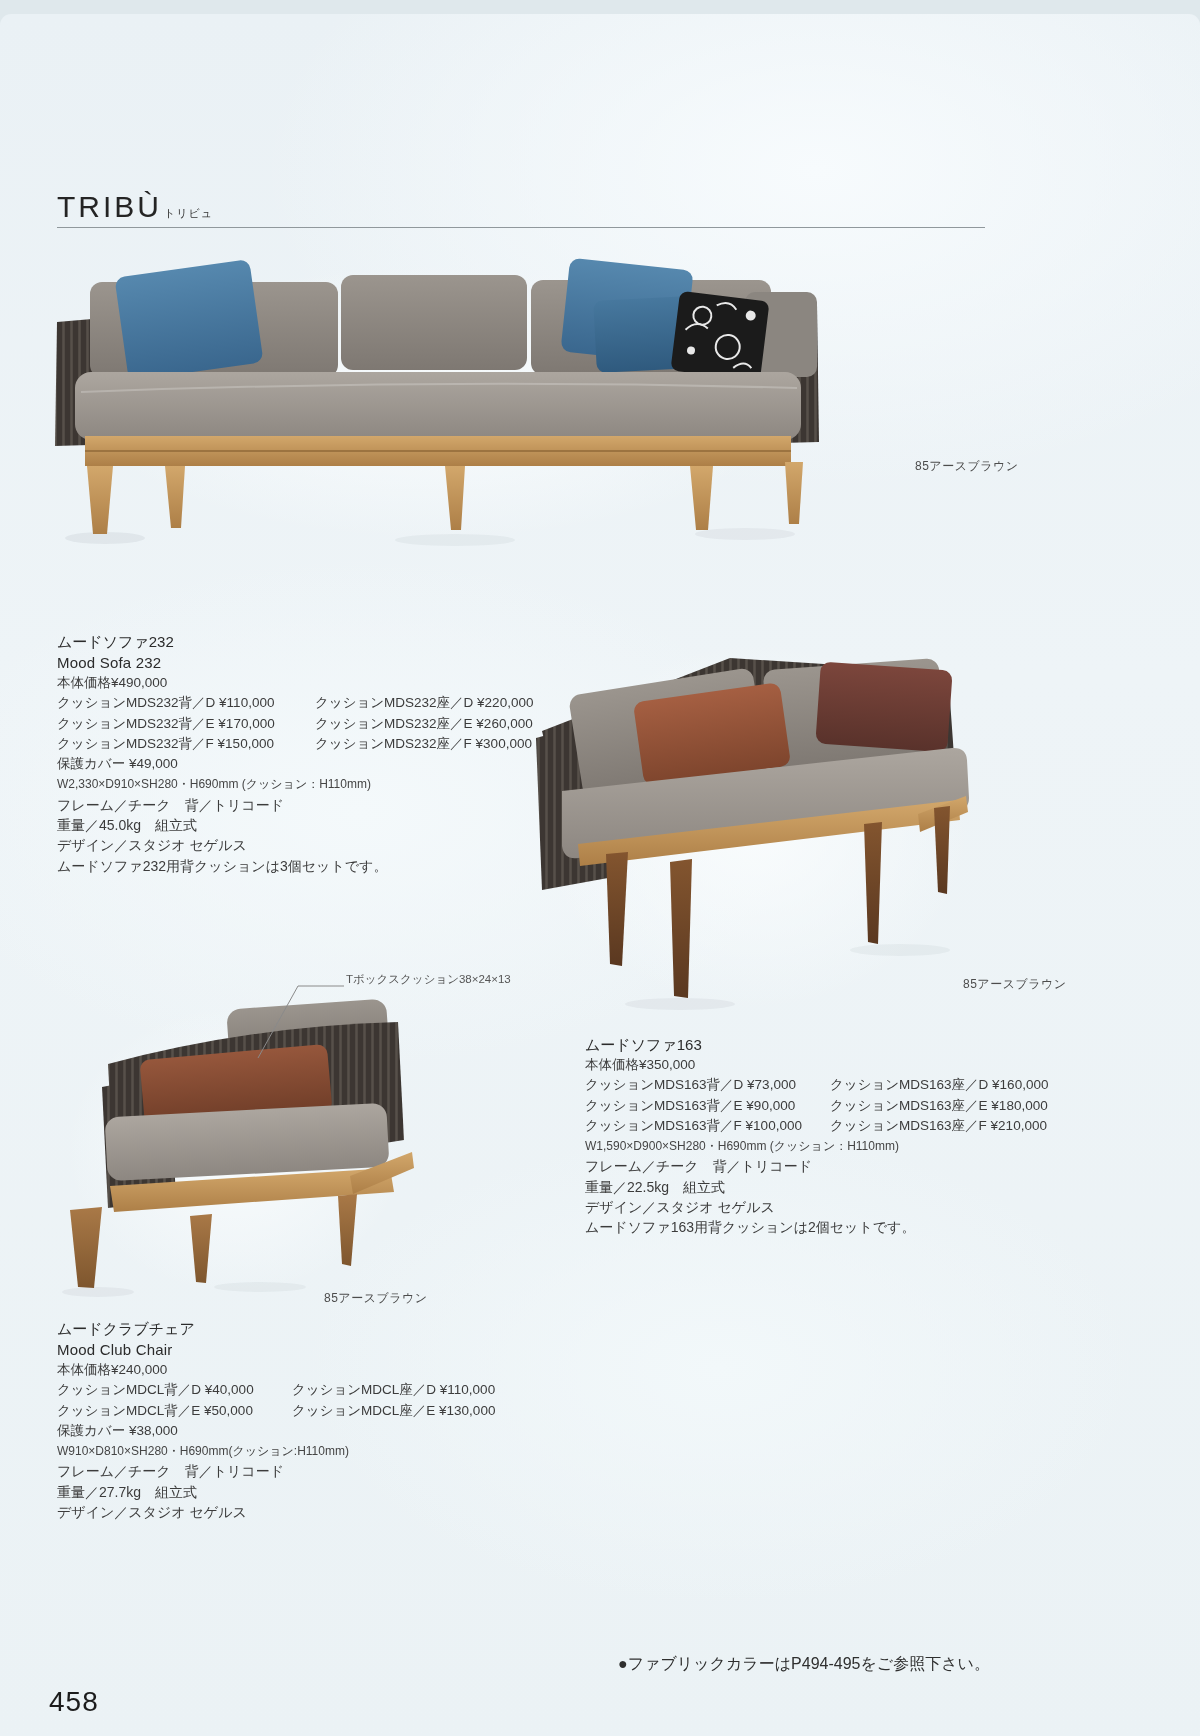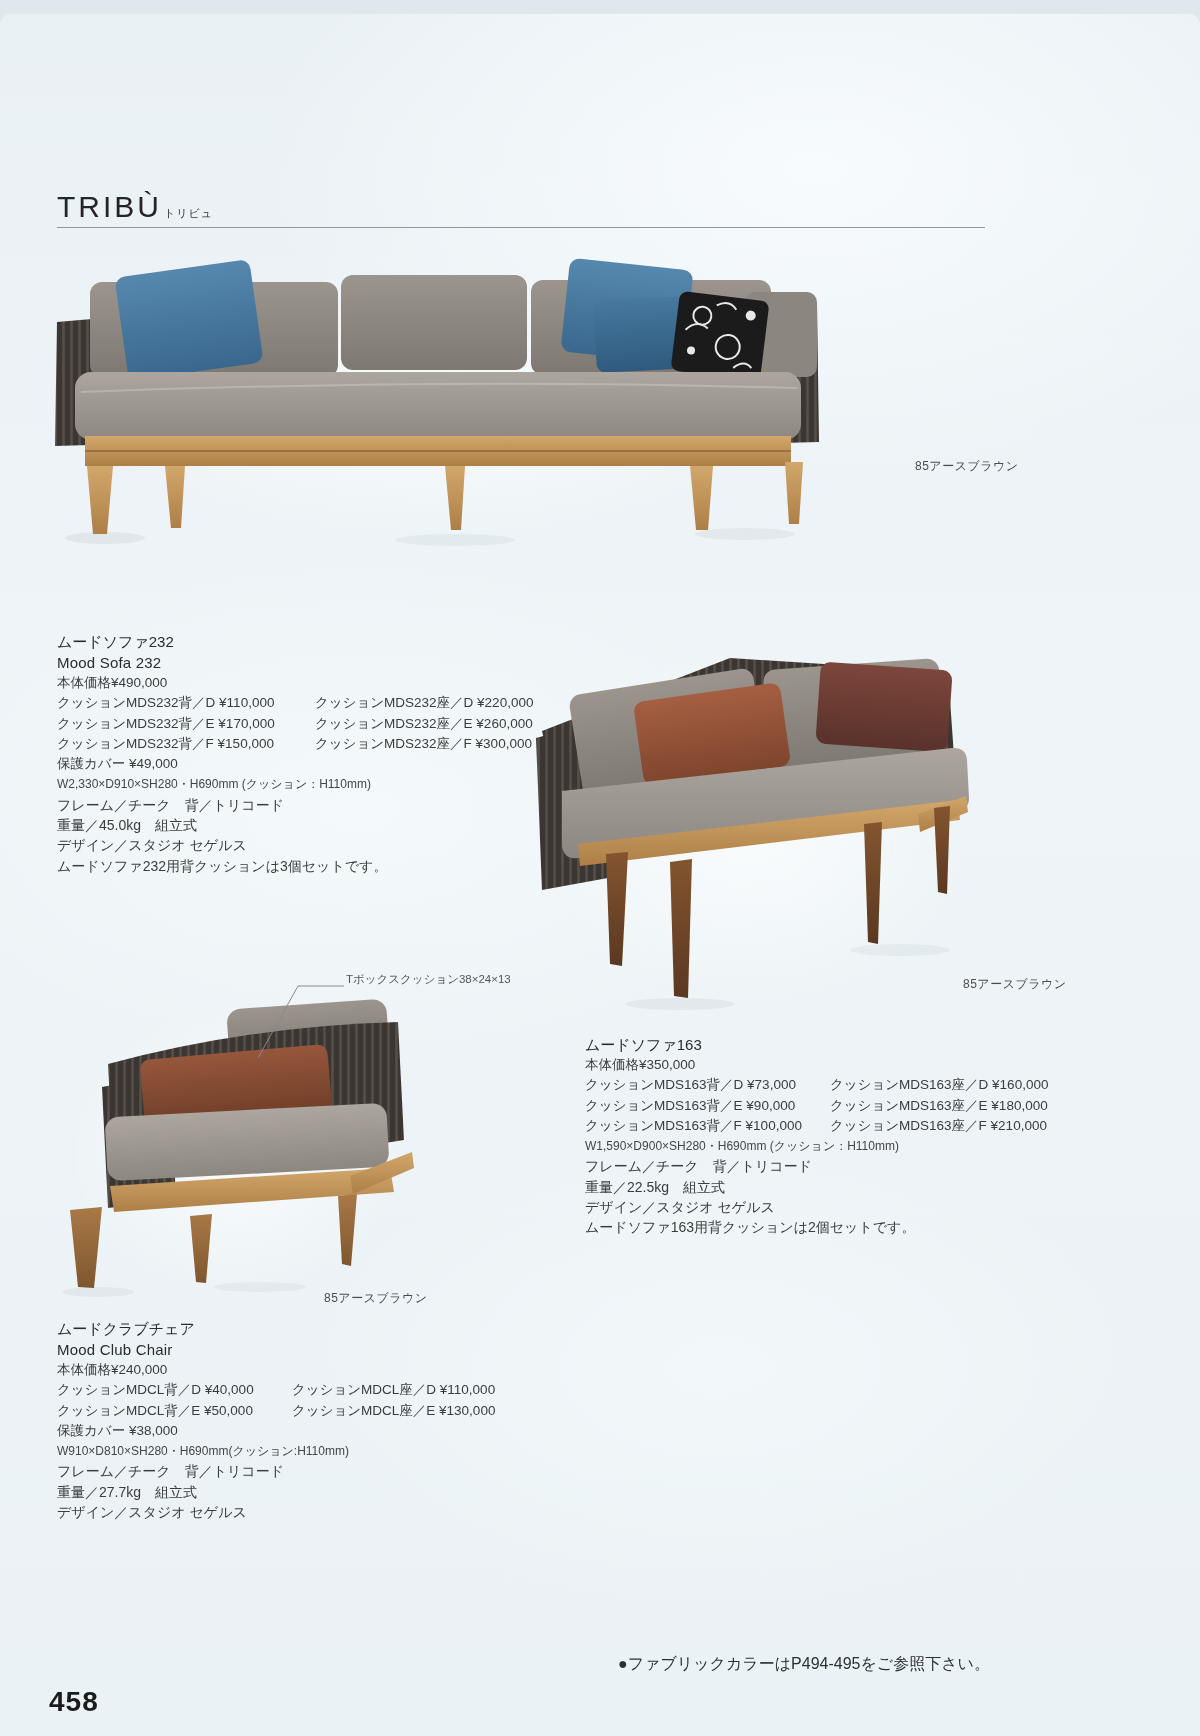--- a/index.html
+++ b/index.html
@@ -30,21 +30,21 @@
   .product{position:absolute;width:500px}
   .p-ja{font-size:15px;font-weight:normal;color:#2b2b2b;line-height:21px}
   .p-en{font-size:15px;font-weight:normal;color:#2b2b2b;line-height:21px;letter-spacing:.2px}
   .p-line{font-size:13.5px;line-height:20.3px;color:#3c3c3c;white-space:nowrap}
   .p-dim{font-size:12px;line-height:20.3px;color:#454545;white-space:nowrap}
   .p-sub{font-size:14px;line-height:20.3px;color:#3c3c3c;white-space:nowrap}
   .p-row .colL{display:inline-block;min-width:var(--colw,258px)}
   
   .footer-note{position:absolute;right:210px;top:1640px;font-size:16px;color:#2f2f2f;white-space:nowrap}
   .page-number{position:absolute;left:49px;top:1672px;font-size:28px;color:#1c1c1c;
-               letter-spacing:1px;font-weight:700}
+               letter-spacing:1px;font-weight:400}
 </style>
 </head>
 <body>
 
 <div class="page">
 
   <svg width="0" height="0" style="position:absolute" aria-hidden="true">
     <defs>
       <linearGradient id="gWood" x1="0" y1="0" x2="0" y2="1">
         <stop offset="0" stop-color="#d2a76b"></stop>

